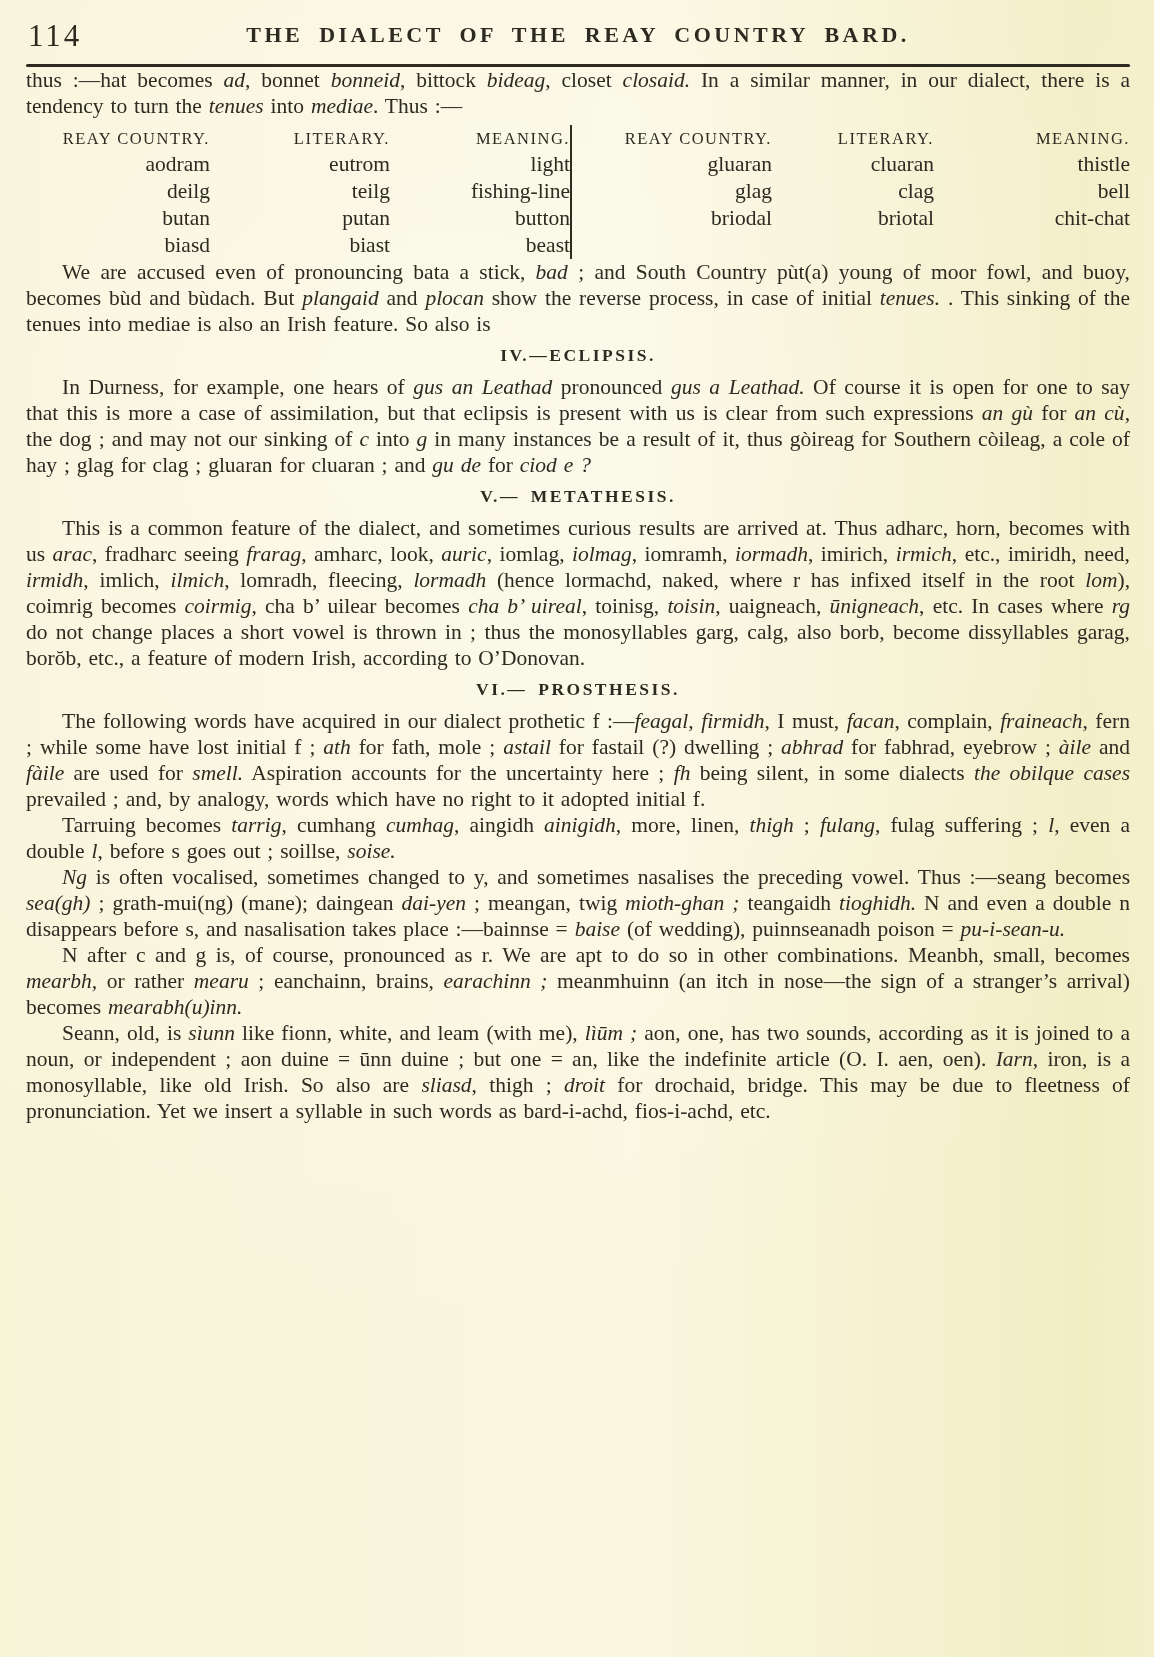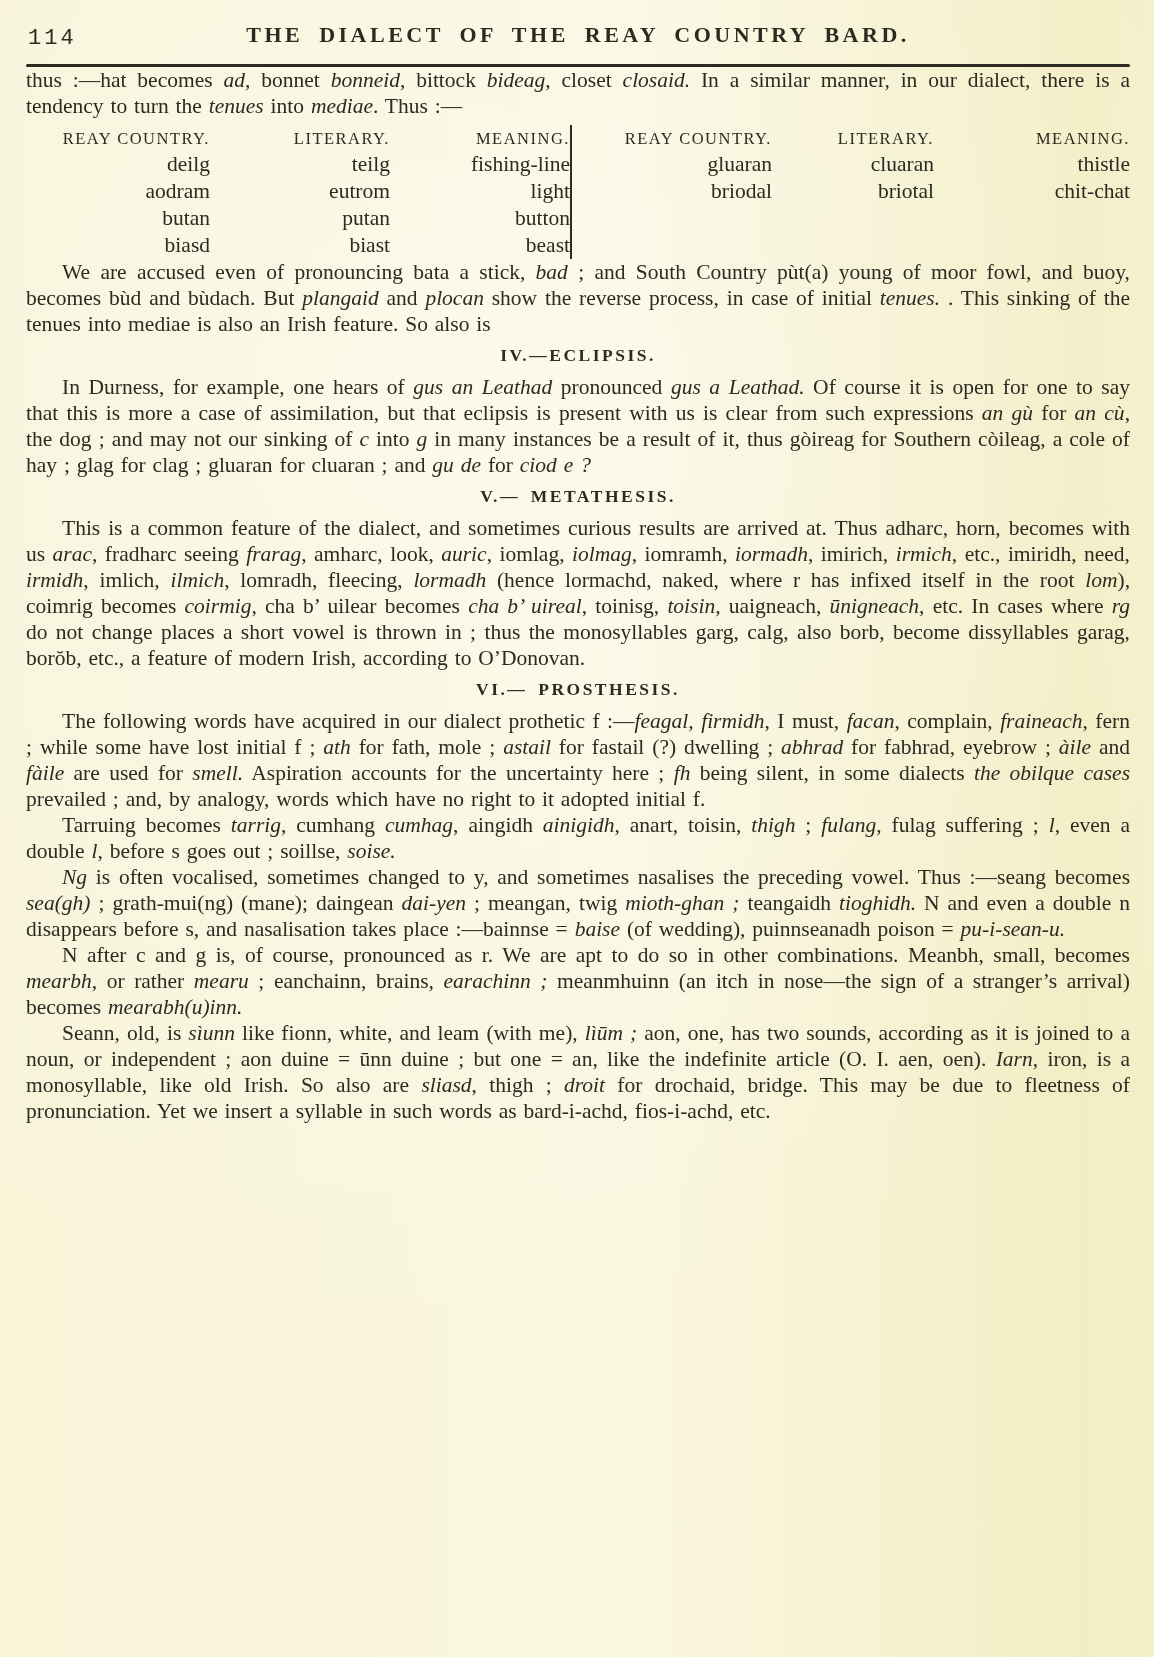--- a/index.html
+++ b/index.html
@@ -13,22 +13,22 @@
     padding: 14px 24px 0 26px;
     color: #2d2a22;
     font-family: "Liberation Serif", "DejaVu Serif", serif;
     font-size: 21.5px;
     background:
       radial-gradient(ellipse 130% 90% at 38% 25%, rgba(255,255,255,0.35), rgba(255,255,255,0) 62%),
       linear-gradient(90deg, #f8f4d8 0%, #faf7e0 55%, #f3edc4 94%, #f5efca 100%);
   }
   .header-row { position: relative; height: 40px; }
   .page-num {
-    position: absolute; left: 2px; top: 12px;
-    font-size: 22px; letter-spacing: 3px; font-family: Liberation Mono, monospace;
+    position: absolute; left: 2px; top: 4px;
+    font-size: 31px; letter-spacing: 3px;
   }
   .running-title {
     margin: 0; padding-top: 8px; text-align: center;
     font-size: 22px; font-weight: 600;
     letter-spacing: 3.5px; word-spacing: 7px;
   }
   .head-rule {
     height: 3px; background: #2d2a22; border-radius: 2px;
     margin-top: 10px;
   }
@@ -77,28 +77,28 @@
   <p class="body m-intro"><span>thus :—hat becomes </span><i>ad</i><span>, bonnet </span><i>bonneid</i><span>, bittock </span><i>bideag</i><span>, closet </span><i>closaid.</i><span>  In a similar manner, in our dialect, there is a tendency to turn the </span><i>tenues</i><span> into </span><i>mediae</i><span>.  Thus :—</span></p>
 
   <div class="vocab">
     <div class="vocab-half vocab-left">
       <div class="vrow vhead">
         <span>REAY COUNTRY.</span>
         <span>LITERARY.</span>
         <span>MEANING.</span>
       </div>
       <div class="vrow">
+        <span>aodram</span>
+        <span>eutrom</span>
+        <span>light</span>
+      </div>
+      <div class="vrow">
         <span>deilg</span>
         <span>teilg</span>
         <span>fishing-line</span>
-      </div>
-      <div class="vrow">
-        <span>aodram</span>
-        <span>eutrom</span>
-        <span>light</span>
       </div>
       <div class="vrow">
         <span>butan</span>
         <span>putan</span>
         <span>button</span>
       </div>
       <div class="vrow">
         <span>biasd</span>
         <span>biast</span>
         <span>beast</span>
@@ -110,39 +110,44 @@
         <span>REAY COUNTRY.</span>
         <span>LITERARY.</span>
         <span>MEANING.</span>
       </div>
       <div class="vrow">
         <span>gluaran</span>
         <span>cluaran</span>
         <span>thistle</span>
       </div>
       <div class="vrow">
+        <span>glag</span>
+        <span>clag</span>
+        <span>bell</span>
+      </div>
+      <div class="vrow">
         <span>briodal</span>
         <span>briotal</span>
         <span>chit-chat</span>
       </div>
     </div>
   </div>
 
   <p class="body indent m-accused"><span>We are accused even of pronouncing bata a stick, </span><i>bad</i><span> ; and South Country pùt(a) young of moor fowl, and buoy, becomes bùd and bùdach.  But </span><i>plangaid</i><span> and </span><i>plocan</i><span> show the reverse process, in case of initial </span><i>tenues.</i><span>  . This sinking of the tenues into mediae is also an Irish feature. So also is</span></p>
 
   <h2 class="sect m-h-iv">IV.—ECLIPSIS.</h2>
   <p class="body indent"><span>In Durness, for example, one hears of </span><i>gus an Leathad</i><span> pronounced </span><i>gus a Leathad.</i><span>  Of course it is open for one to say that this is more a case of assimilation, but that eclipsis is present with us is clear from such expressions </span><i>an gù</i><span> for </span><i>an cù</i><span>, the dog ; and may not our sinking of </span><i>c</i><span> into </span><i>g</i><span> in many instances be a result of it, thus gòireag for Southern còileag, a cole of hay ; glag for clag ; gluaran for cluaran ; and </span><i>gu de</i><span> for </span><i>ciod e ?</i></p>
 
   <h2 class="sect m-h-v">V.— METATHESIS.</h2>
   <p class="body indent"><span>This is a common feature of the dialect, and sometimes curious results are arrived at.  Thus adharc, horn, becomes with us </span><i>arac</i><span>, fradharc seeing </span><i>frarag</i><span>, amharc, look, </span><i>auric</i><span>, iomlag, </span><i>iolmag</i><span>, iomramh, </span><i>iormadh</i><span>, imirich, </span><i>irmich</i><span>, etc., imiridh, need, </span><i>irmidh</i><span>, imlich, </span><i>ilmich</i><span>, lomradh, fleecing, </span><i>lormadh</i><span> (hence lormachd, naked, where r has infixed itself in the root </span><i>lom</i><span>), coimrig becomes </span><i>coirmig</i><span>, cha b’ uilear becomes </span><i>cha b’ uireal</i><span>, toinisg, </span><i>toisin</i><span>, uaigneach, </span><i>ūnigneach</i><span>, etc.  In cases where </span><i>rg</i><span> do not change places a short vowel is thrown in ; thus the monosyllables garg, calg, also borb, become dissyllables garag, borŏb, etc., a feature of modern Irish, according to O’Donovan.</span></p>
 
   <h2 class="sect m-h-vi">VI.— PROSTHESIS.</h2>
   <p class="body indent"><span>The following words have acquired in our dialect prothetic f :—</span><i>feagal, firmidh</i><span>, I must, </span><i>facan</i><span>, complain, </span><i>fraineach</i><span>, fern ; while some have lost initial f ; </span><i>ath</i><span> for fath, mole ; </span><i>astail</i><span> for fastail (?) dwelling ; </span><i>abhrad</i><span> for fabhrad, eyebrow ; </span><i>àile</i><span> and </span><i>fàile</i><span> are used for </span><i>smell.</i><span>  Aspiration accounts for the uncertainty here ; </span><i>fh</i><span> being silent, in some dialects </span><i>the obilque cases</i><span> prevailed ; and, by analogy, words which have no right to it adopted initial f.</span></p>
 
-  <p class="body indent"><span>Tarruing becomes </span><i>tarrig</i><span>, cumhang </span><i>cumhag</i><span>, aingidh </span><i>ainigidh</i><span>, anart, toisin, </span><i>thigh</i><span> ; </span><i>fulang</i><span>, fulag suffering ; </span><i>l</i><span>, even a double </span><i>l</i><span>, before s goes out ; soillse, </span><i>soise.</i></p>
+  <p class="body indent"><span>Tarruing becomes </span><i>tarrig</i><span>, cumhang </span><i>cumhag</i><span>, aingidh </span><i>ainigidh</i><span>, more, linen, </span><i>thigh</i><span> ; </span><i>fulang</i><span>, fulag suffering ; </span><i>l</i><span>, even a double </span><i>l</i><span>, before s goes out ; soillse, </span><i>soise.</i></p>
 
   <p class="body indent m-ng"><i>Ng</i><span> is often vocalised, sometimes changed to y, and sometimes nasalises the preceding vowel.  Thus :—seang becomes </span><i>sea(gh)</i><span> ; grath-mui(ng) (mane); daingean </span><i>dai-yen</i><span> ; meangan, twig </span><i>mioth-ghan ;</i><span> teangaidh </span><i>tioghidh.</i><span>  N and even a double n disappears before s, and nasalisation takes place :—bainnse = </span><i>baise</i><span> (of wedding), puinnseanadh poison = </span><i>pu-i-sean-u.</i></p>
 
   <p class="body indent m-nafter"><span>N after c and g is, of course, pronounced as r.  We are apt to do so in other combinations. Meanbh, small, becomes </span><i>mearbh</i><span>, or rather </span><i>mearu</i><span> ; eanchainn, brains, </span><i>earachinn ;</i><span> meanmhuinn (an itch in nose—the sign of a stranger’s arrival) becomes </span><i>mearabh(u)inn.</i></p>
 
   <p class="body indent m-seann"><span>Seann, old, is </span><i>sìunn</i><span> like fionn, white, and leam (with me), </span><i>lìūm ;</i><span> aon, one, has two sounds, according as it is joined to a noun, or independent ; aon duine = ūnn duine ; but one = an, like the indefinite article (O. I. aen, oen).  </span><i>Iarn</i><span>, iron, is a monosyllable, like old Irish.  So also are </span><i>sliasd</i><span>, thigh ; </span><i>droit</i><span> for drochaid, bridge.  This may be due to fleetness of pronunciation. Yet we insert a syllable in such words as bard-i-achd, fios-i-achd, etc.</span></p>
 
 </div>
 
 </body></html>

